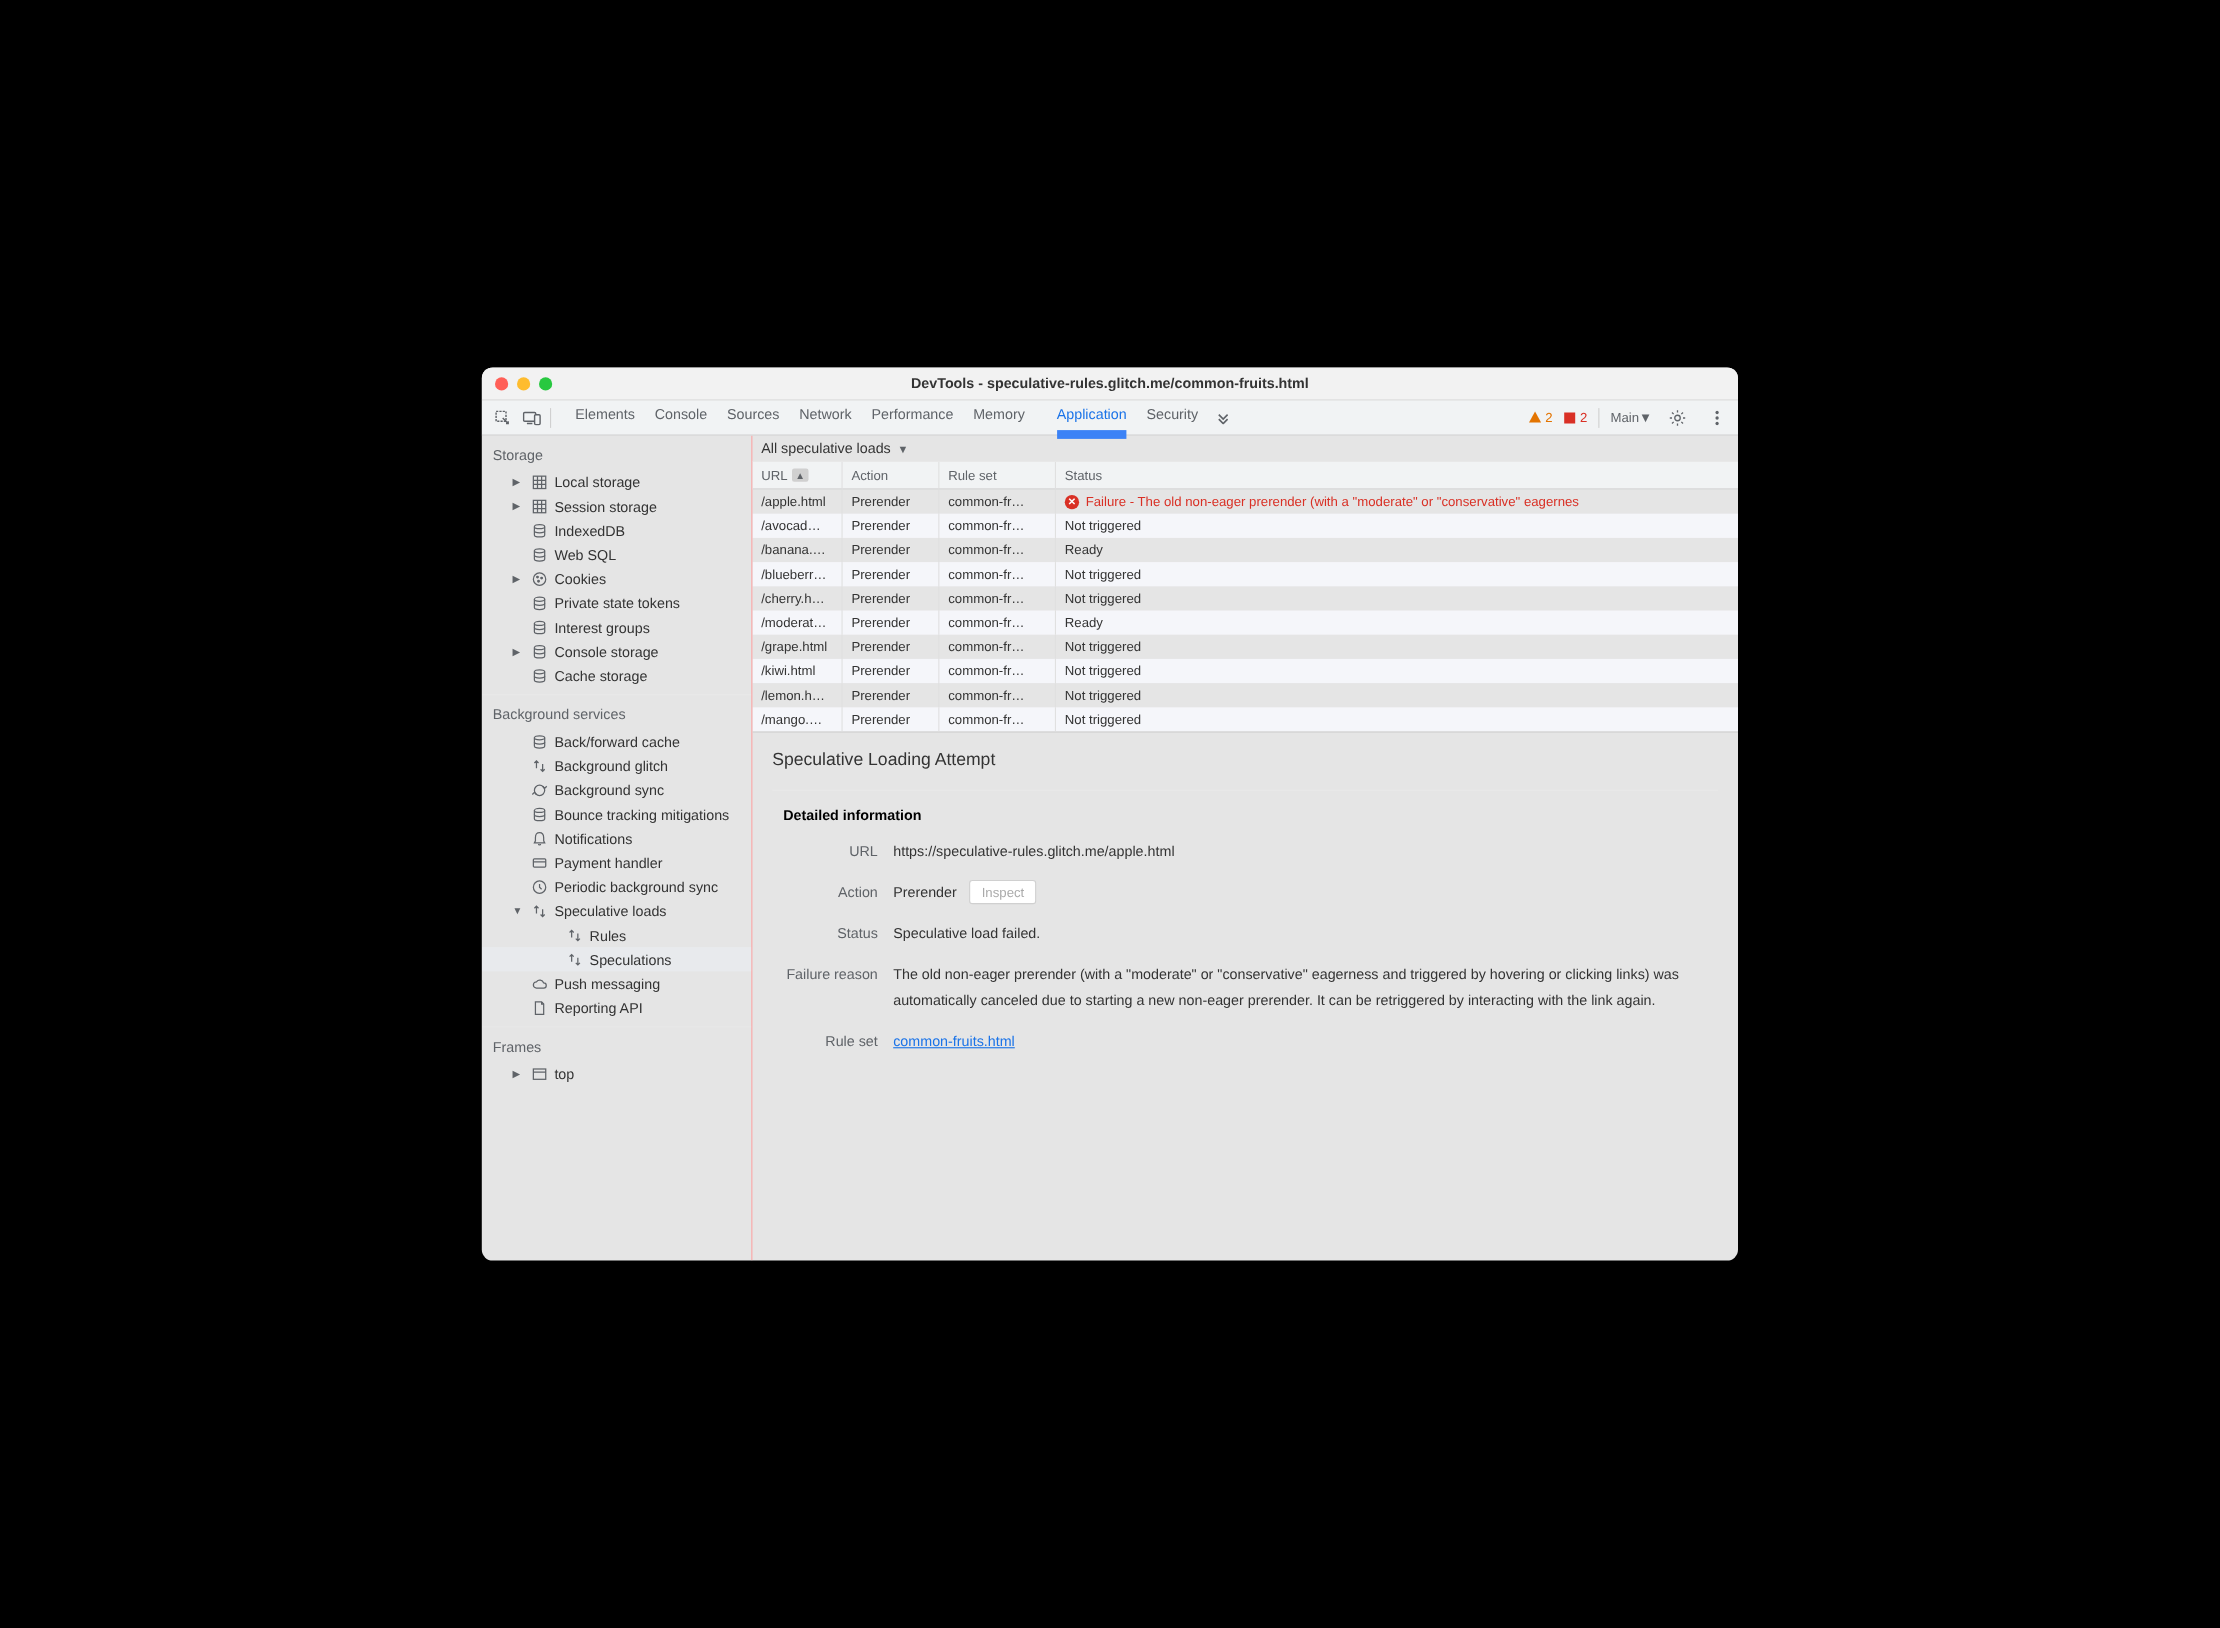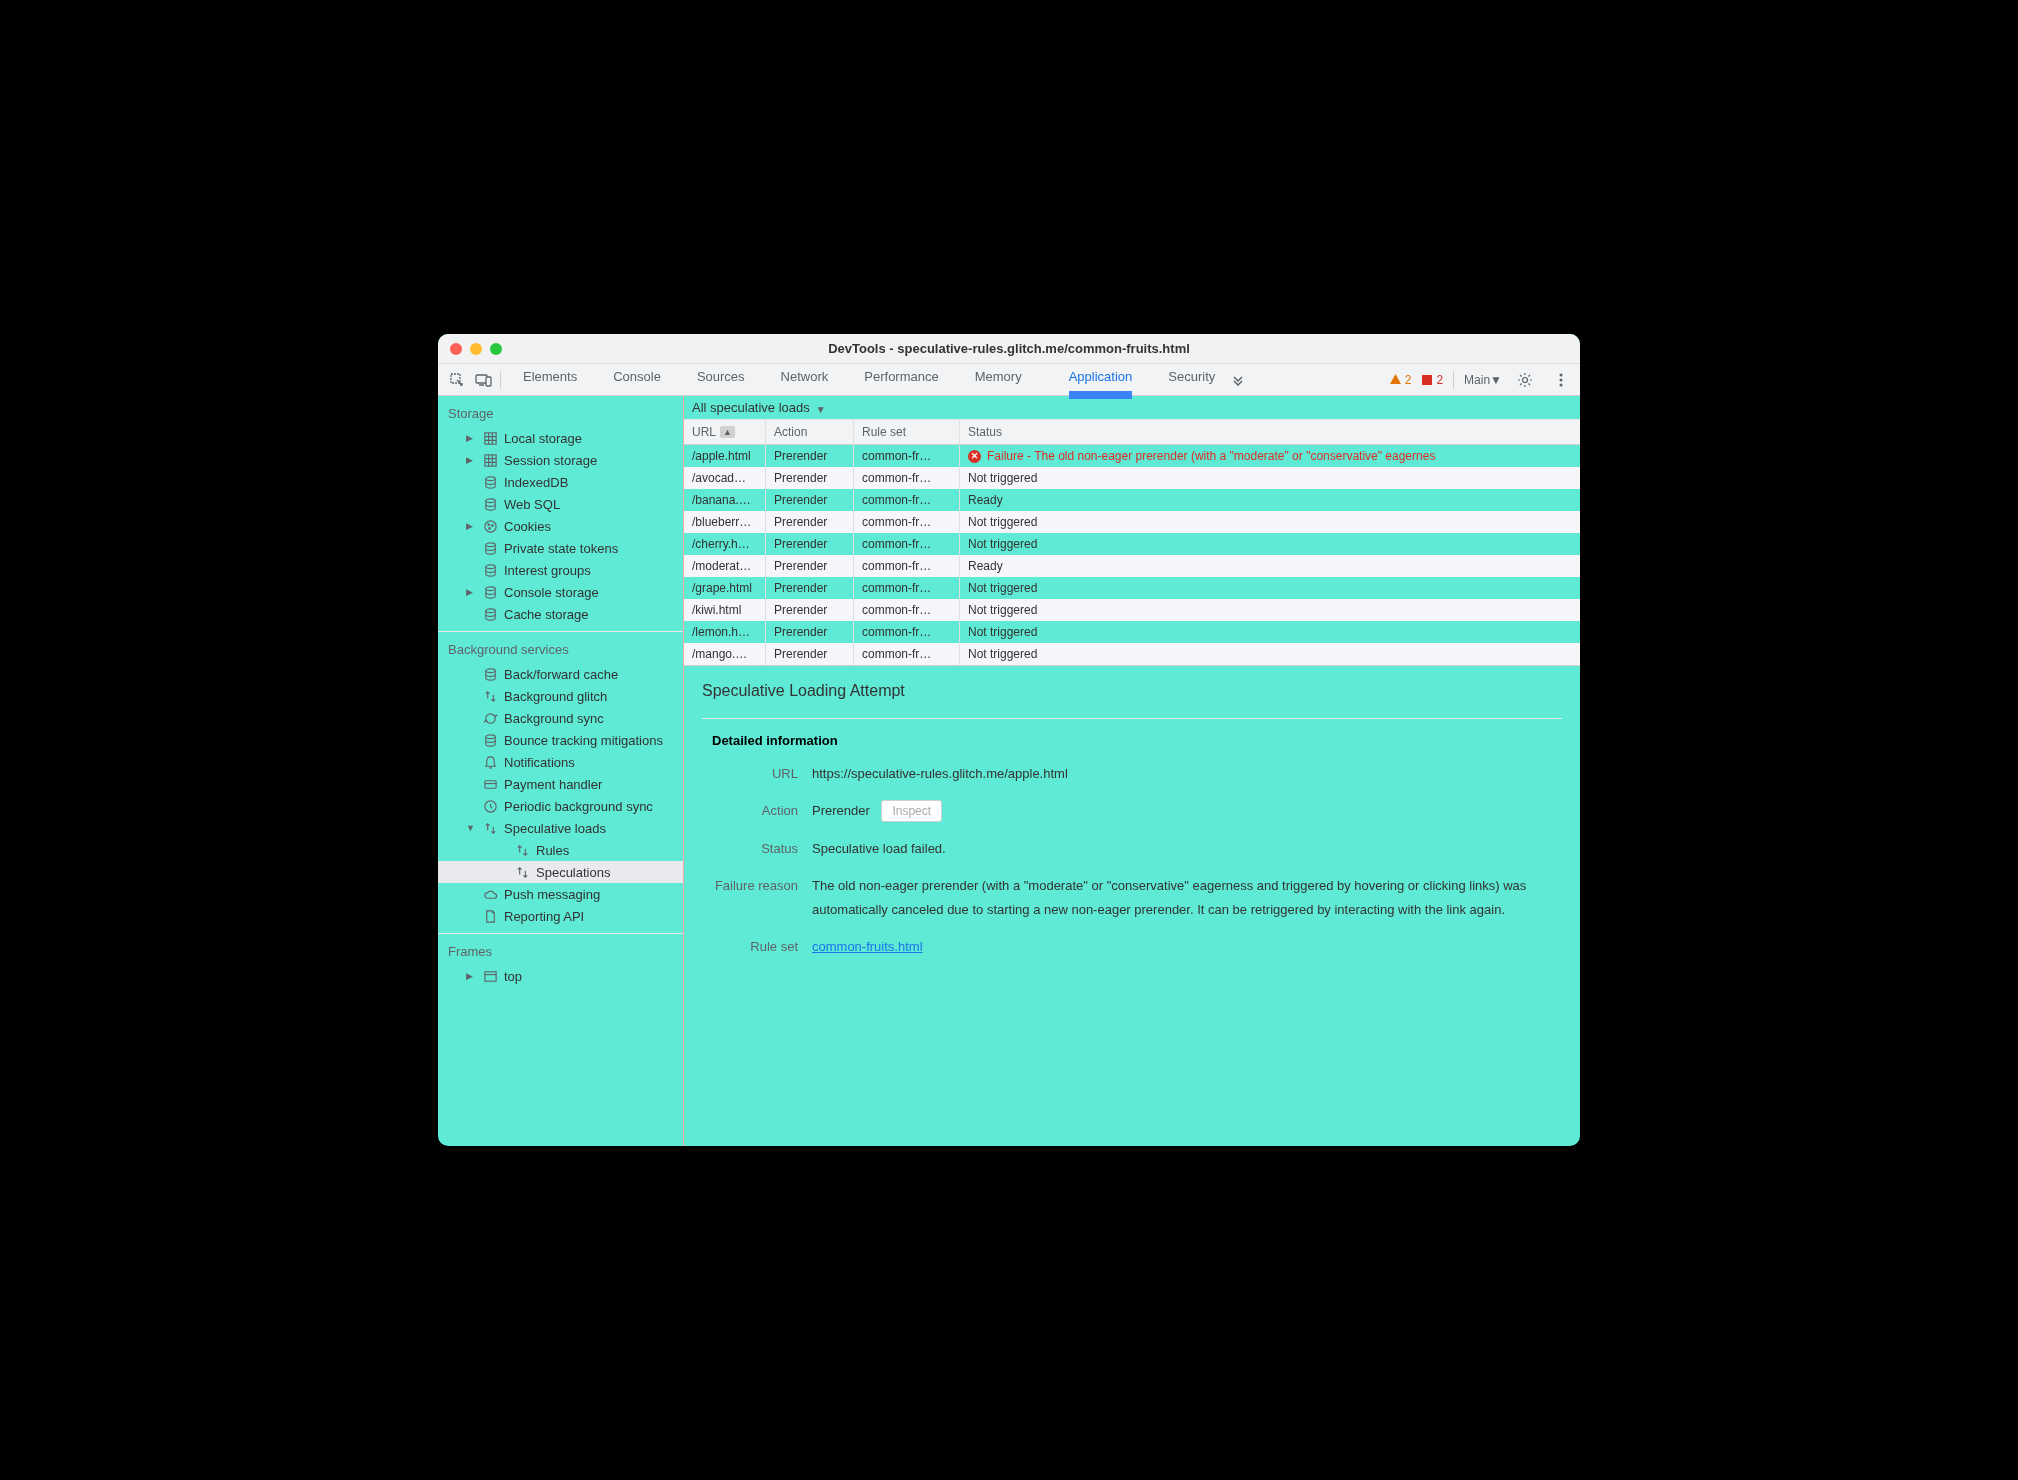--- a/index.html
+++ b/index.html
@@ -1,25 +1,25 @@
 <!DOCTYPE html>
 <html><head>
 <meta charset="utf-8">
 <style>
 * { box-sizing: border-box; margin: 0; padding: 0; font-family: -apple-system, BlinkMacSystemFont, "Segoe UI", Helvetica, Arial, sans-serif; }
 body { background: #000; display: flex; align-items: center; justify-content: center; min-height: 100vh; }
-.window { width: 1142px; height: 812px; background: #5eead4; border-radius: 10px; overflow: hidden; box-shadow: 0 10px 40px rgba(0,0,0,0.5); display: flex; flex-direction: column; }
+.window { width: 1142px; height: 812px; background: #e5e5e5; border-radius: 10px; overflow: hidden; box-shadow: 0 10px 40px rgba(0,0,0,0.5); display: flex; flex-direction: column; }
 .titlebar { height: 30px; background: #f2f2f2; display: flex; align-items: center; padding: 0 12px; border-bottom: 1px solid #ddd; position: relative; }
 .traffic { display: flex; gap: 8px; }
 .tl { width: 12px; height: 12px; border-radius: 50%; }
 .tl.r { background: #ff5f57; } .tl.y { background: #febc2e; } .tl.g { background: #28c840; }
 .title { position: absolute; left: 0; right: 0; text-align: center; font-size: 13px; color: #333; font-weight: 600; pointer-events: none; }
 .toolbar { height: 32px; background: #f1f3f4; border-bottom: 1px solid #d0d0d0; display: flex; align-items: center; padding: 0 6px; font-size: 13px; color: #5f6368; }
 .tool-icon { width: 22px; height: 22px; display: flex; align-items: center; justify-content: center; margin: 0 2px; }
-.tabs { display: flex; gap: 36px; margin-left: 18px; }
+.tabs { display: flex; gap: 18px; margin-left: 18px; }
 .tab { padding: 7px 0; cursor: pointer; color: #5f6368; }
 .tab.active { color: #1a73e8; border-bottom: 8px solid #3b82f6; margin-bottom: -1px; margin-left: 11px; }
 .toolbar-right { margin-left: auto; display: flex; align-items: center; gap: 10px; }
 .badge { display: flex; align-items: center; gap: 3px; font-size: 12px; }
 .badge-warn { color: #e37400; }
 .badge-err { color: #d93025; }
 .main-select { font-size: 12px; color: #5f6368; display: flex; align-items: center; gap: 0; cursor: pointer; }
 .content { flex: 1; display: flex; overflow: hidden; }
 .sidebar { width: 246px; border-right: 1px solid #fca5a5; overflow-y: auto; font-size: 13px; color: #333; }
 .section-title { padding: 10px 10px 6px 10px; color: #5f6368; font-size: 13px; }

